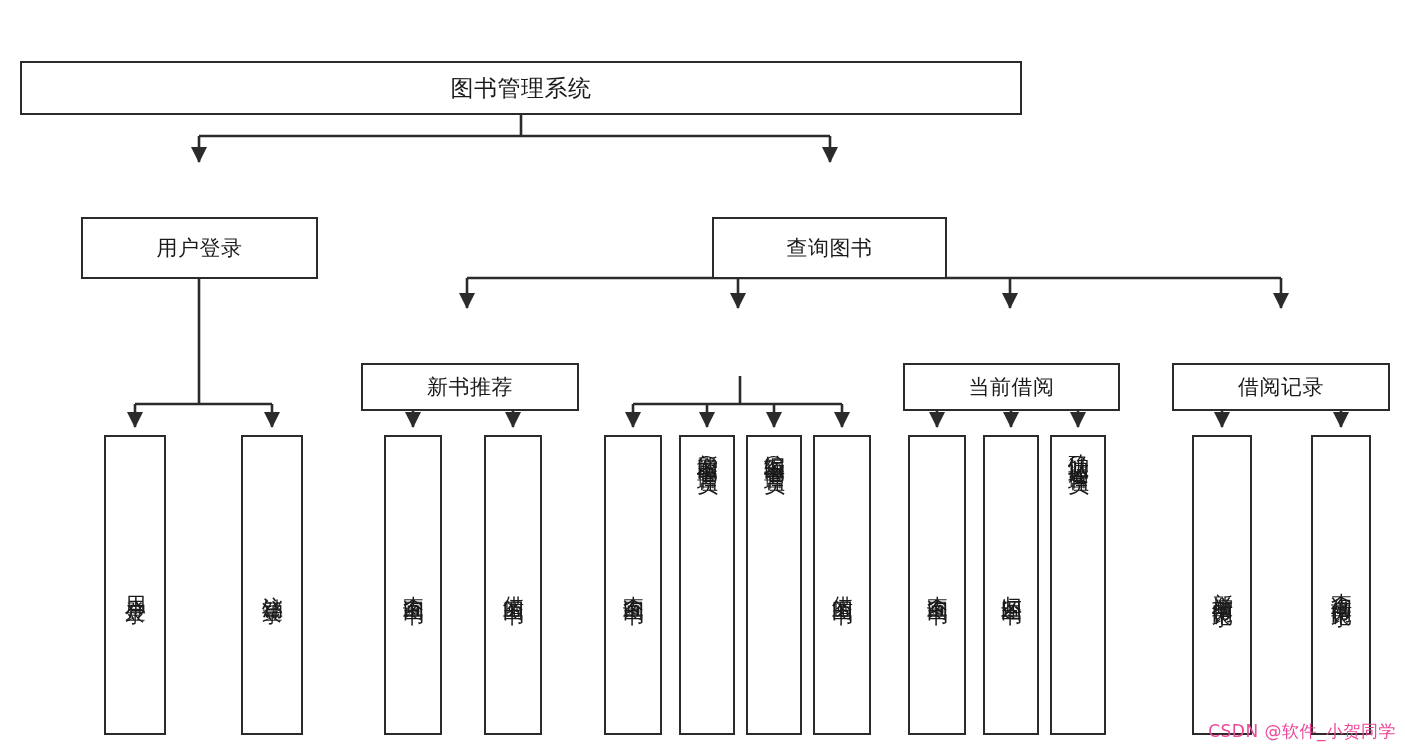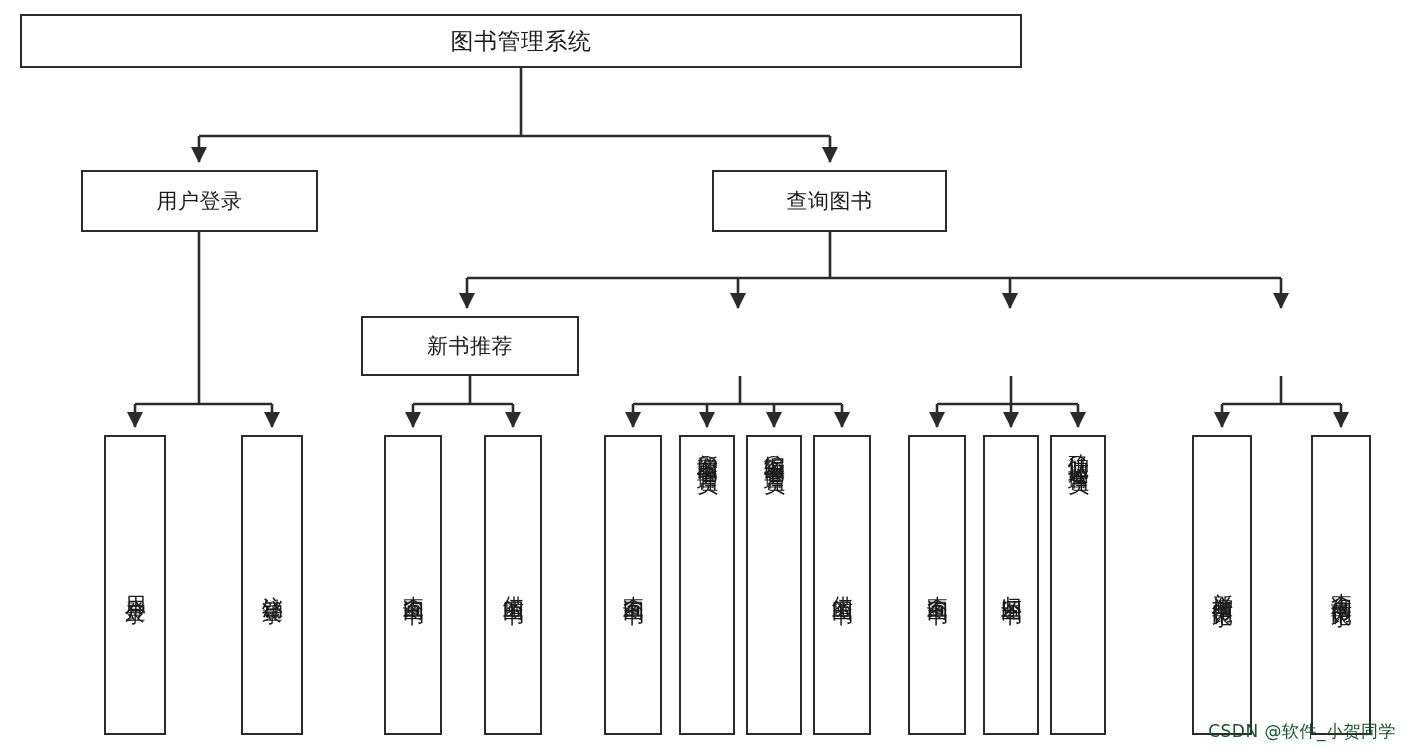--- a/index.html
+++ b/index.html
@@ -30,35 +30,36 @@
   }
   .node {
     position: absolute;
     box-sizing: border-box;
     background: #ffffff;
     border: 2.6px solid #2b2b2b;
     display: flex;
     align-items: center;
     justify-content: center;
     color: #1a1a1a;
+    margin-top: 47px;
   }
   .node .lbl {
     line-height: 1.15;
     white-space: nowrap;
     letter-spacing: 0.5px;
   }
   .n-root { left: 20px;  top: 14px;  width: 1002px; height: 54px; }
   .n-root .lbl { font-size: 23px; }
 
   .n-l2 { height: 62px; }
   .n-l2 .lbl { font-size: 21px; }
   .n-login { left: 81px;  top: 170px; width: 237px; }
   .n-bookmgr { left: 712px; top: 170px; width: 235px; }
 
-  .n-l3 { height: 60px; }
+  .n-l3 { height: 48px; }
   .n-l3 .lbl { font-size: 21px; }
   .n-rec  { left: 361px;  top: 316px; width: 218px; }
   .n-borw { left: 632px;  top: 316px; width: 216px; }
   .n-cur  { left: 903px;  top: 316px; width: 217px; }
   .n-hist { left: 1172px; top: 316px; width: 218px; }
 
   .leaf {
     position: absolute;
     box-sizing: border-box;
     background: #ffffff;
@@ -98,21 +99,21 @@
   .lf-d3 { left: 1050px; width: 56px; }
   
   .lf-e1 { left: 1192px; width: 60px; }
   .lf-e2 { left: 1311px; width: 60px; }
 
   .watermark {
     position: absolute;
     right: 9px;
     bottom: 4px;
     font-size: 17px;
-    color: #14532d;
+    color: #ec4899;
     letter-spacing: 0.5px;
     white-space: nowrap;
   }
 </style>
 </head>
 <body>
 
 <div id="canvas">
 
   <svg class="connectors" viewBox="0 0 1405 747" xmlns="http://www.w3.org/2000/svg">
@@ -172,20 +173,26 @@
   <div class="node n-l2 n-login">
     <span class="lbl">用户登录</span>
   </div>
   <div class="node n-l2 n-bookmgr">
     <span class="lbl">查询图书</span>
   </div>
 
   <div class="node n-l3 n-rec">
     <span class="lbl">新书推荐</span>
   </div>
+  <div class="node n-l3 n-cur">
+    <span class="lbl">当前借阅</span>
+  </div>
+  <div class="node n-l3 n-hist">
+    <span class="lbl">借阅记录</span>
+  </div>
 
   <div class="leaf lf-a1">
     <span class="vlbl">用户登录</span>
   </div>
   <div class="leaf lf-a2">
     <span class="vlbl">注销登录</span>
   </div>
 
   <div class="leaf lf-b1">
     <span class="vlbl">查询图书</span>

